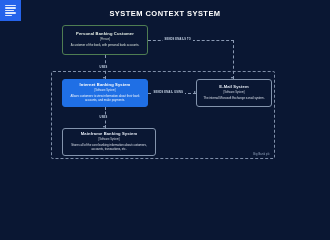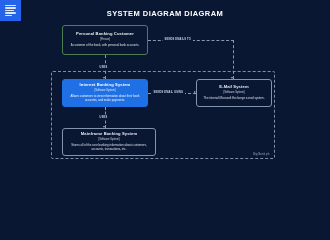--- a/index.html
+++ b/index.html
@@ -268,21 +268,21 @@
 <div id="menu-button">
   <span class="bars">
     <i></i>
       <i></i>
       <i></i>
       <i></i>
       <i></i>
   </span>
 </div>
 
-<div id="page-title">SYSTEM DIAGRAM DIAGRAM</div>
+<div id="page-title">SYSTEM CONTEXT SYSTEM</div>
 
 <div id="diagram">
 
   <div id="enterprise-boundary">
     <div id="enterprise-boundary-label">Big Bank plc</div>
   </div>
 
   <div class="conn conn-h" id="conn-person-email-h"></div>
   <div class="conn conn-v" id="conn-person-email-v"></div>
   <div class="arrow arrow-down" id="arrow-person-email"></div>

